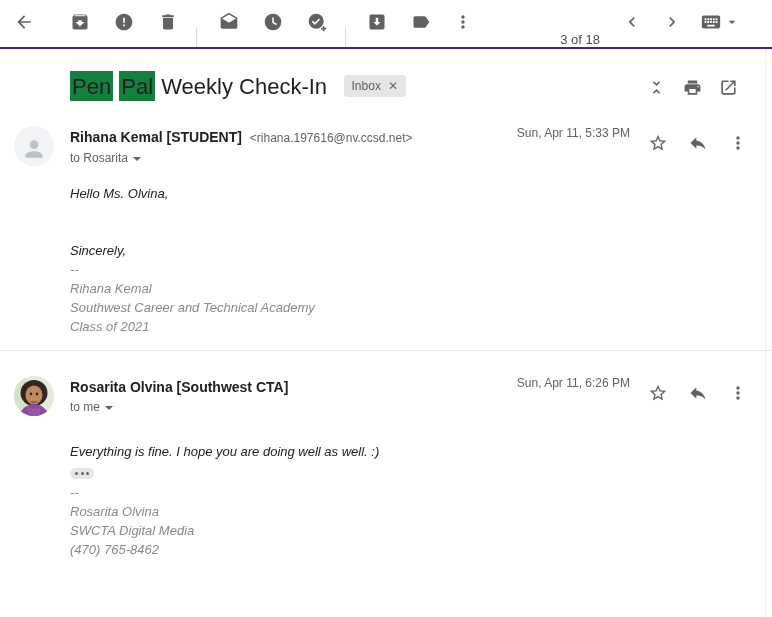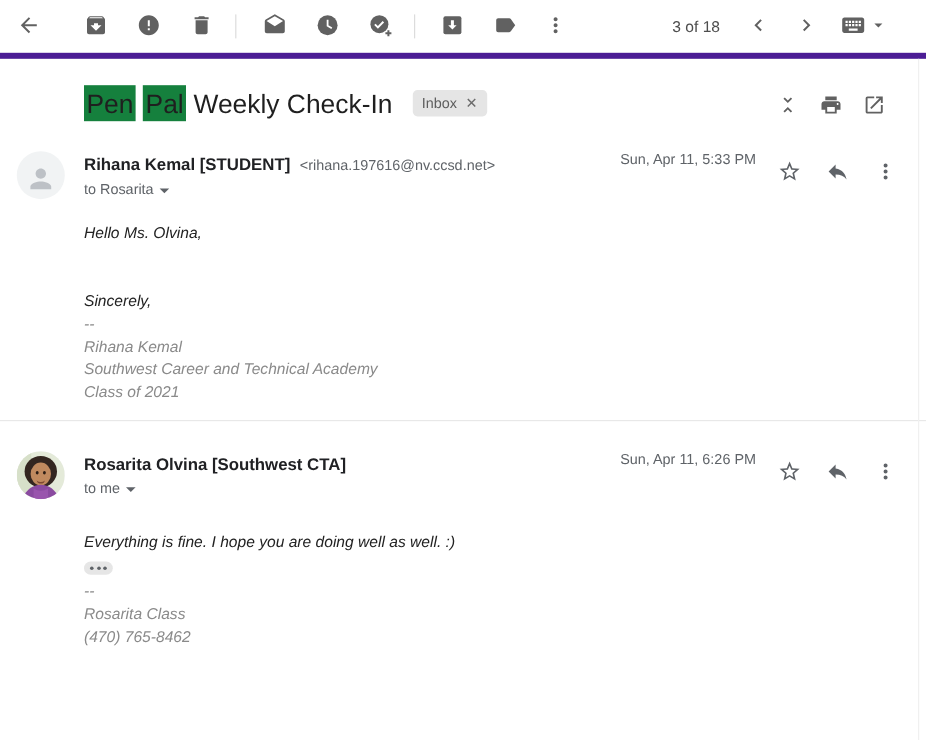--- a/index.html
+++ b/index.html
@@ -4,22 +4,22 @@
 <style>
   * { box-sizing: border-box; }
   html,body { margin:0; padding:0; }
   body {
     width:772px; height:617px; overflow:hidden; position:relative;
     background:#ffffff; color:#202124;
     font-family:"Liberation Sans", sans-serif;
   }
   
   .toolbar {
-    display:flex; align-items:center; height:49px;
-    border-bottom:5px solid #4c1d95; padding-left:2px; padding-right:24px;
+    display:flex; align-items:flex-end; height:49px;
+    border-bottom:2px solid #4c1d95; padding-left:2px; padding-right:24px;
   }
   .tb-btn {
     width:44px; height:48px; display:flex; align-items:center; justify-content:center;
     background:none; border:none; padding:0; color:#616161; cursor:pointer;
   }
   .tb-btn svg { width:20px; height:20px; fill:currentColor; }
   .tb-btn.back { margin-right:12px; }
   .tb-div { width:1px; height:20px; background:#dcdcdc; margin:0 6px; }
   .pagination { margin-left:auto; font-size:13px; color:#4d4d4d; white-space:nowrap; }
   .nav-btn { width:40px; }
@@ -295,18 +295,19 @@
     </div>
   </div>
   <div class="msg-body">
     <div>Everything is fine. I hope you are doing well as well. :)</div>
     <button class="trimmed-pill">
       <i></i>
         <i></i>
         <i></i>
     </button>
     <div class="sig-line">--</div>
-    <div class="sig-line">Rosarita Class</div>
+    <div class="sig-line">Rosarita Olvina</div>
+    <div class="sig-line">SWCTA Digital Media</div>
     <div class="sig-line">(470) 765-8462</div>
   </div>
 </div>
 
 <div class="right-edge"></div>
 
 </body></html>

